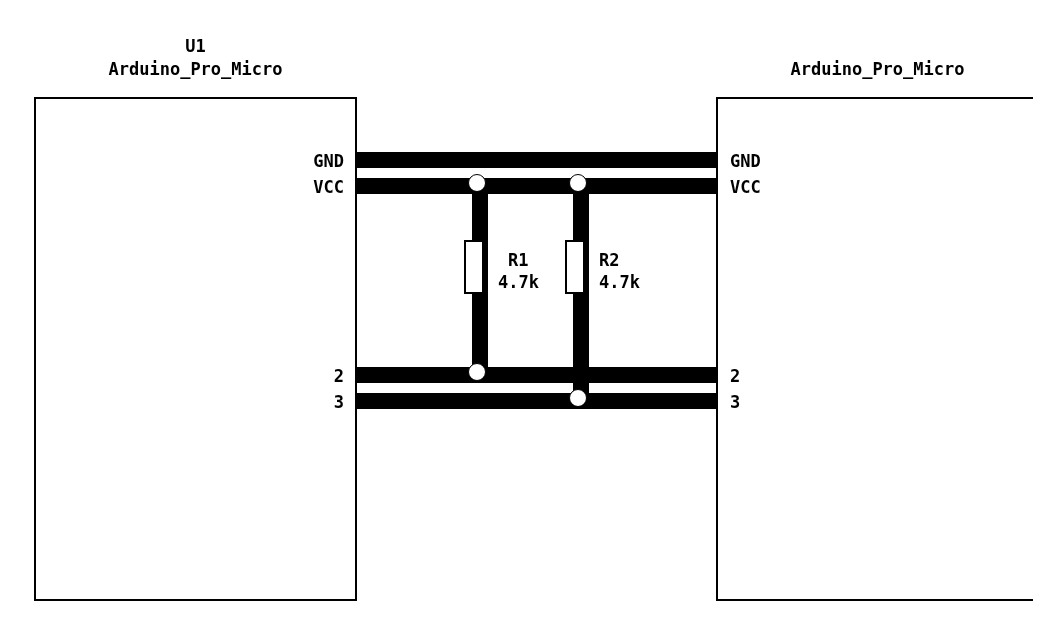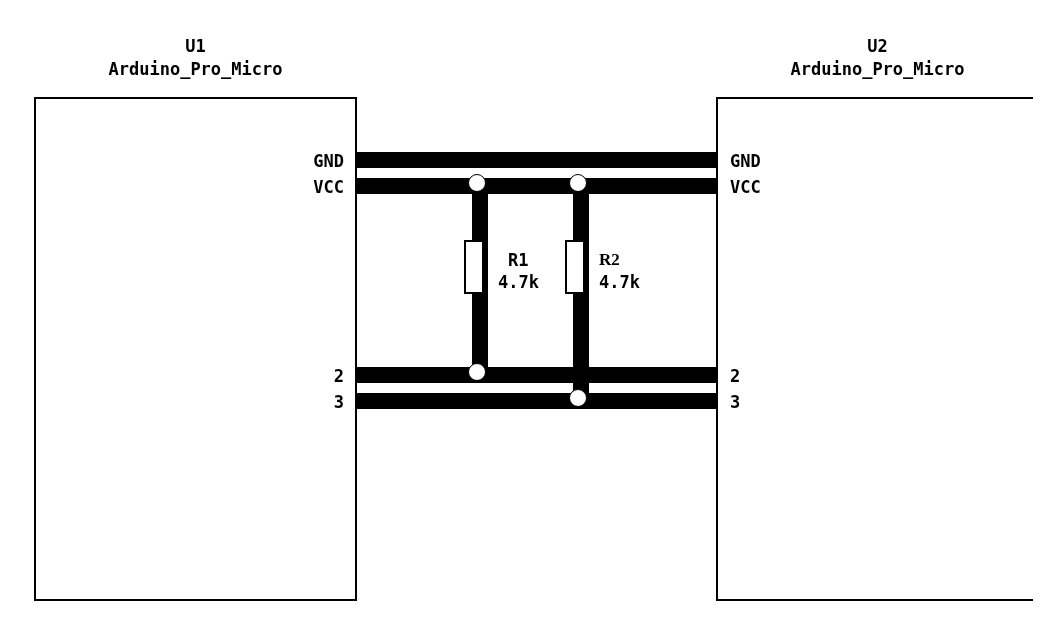--- a/index.html
+++ b/index.html
@@ -52,42 +52,41 @@
 
   <div class="label" style="left:18px; top:12px; width:323px; text-align:center;">U1</div>
   <div class="label" style="left:18px; top:35px; width:323px; text-align:center;">Arduino_Pro_Micro</div>
   <div class="comp-box" style="left:18px; top:81px; width:323px; height:504px;"></div>
 
   <div class="label" style="left:230px; top:127px; width:106px; text-align:right;">GND</div>
   <div class="label" style="left:230px; top:153px; width:106px; text-align:right;">VCC</div>
   <div class="label" style="left:230px; top:342px; width:106px; text-align:right;">2</div>
   <div class="label" style="left:230px; top:368px; width:106px; text-align:right;">3</div>
 
-  <div class="label" style="left:700px; top:12px; width:323px; text-align:center;">U2</div>
   <div class="label" style="left:700px; top:35px; width:323px; text-align:center;">Arduino_Pro_Micro</div>
   <div class="comp-box" style="left:700px; top:81px; width:323px; height:504px;"></div>
 
   <div class="label" style="left:706px; top:127px; width:106px; text-align:left;">GND</div>
   <div class="label" style="left:706px; top:153px; width:106px; text-align:left;">VCC</div>
   <div class="label" style="left:706px; top:342px; width:106px; text-align:left;">2</div>
   <div class="label" style="left:706px; top:368px; width:106px; text-align:left;">3</div>
 
   <div class="wire" style="left:341px; top:136px; width:359px; height:2px;"></div>
   <div class="wire" style="left:341px; top:162px; width:359px; height:2px;"></div>
   <div class="wire" style="left:341px; top:351px; width:359px; height:2px;"></div>
   <div class="wire" style="left:341px; top:377px; width:359px; height:2px;"></div>
 
   <div class="wire" style="left:456px; top:163px; width:2px; height:190px;"></div>
   <div class="res-body" style="left:448px; top:224px;"></div>
   <div class="label" style="left:484px; top:226px;">R1</div>
   <div class="label" style="left:474px; top:248px;">4.7k</div>
 
   <div class="wire" style="left:557px; top:163px; width:2px; height:216px;"></div>
   <div class="res-body" style="left:549px; top:224px;"></div>
-  <div class="label" style="left:575px; top:226px;font-family:Liberation Serif, serif;">R2</div>
+  <div class="label" style="left:575px; top:226px;">R2</div>
   <div class="label" style="left:575px; top:248px;">4.7k</div>
 
   <div class="junction" style="left:452px; top:158px;"></div>
   <div class="junction" style="left:553px; top:158px;"></div>
   <div class="junction" style="left:452px; top:347px;"></div>
   <div class="junction" style="left:553px; top:373px;"></div>
 
 </div>
 
 </body></html>

